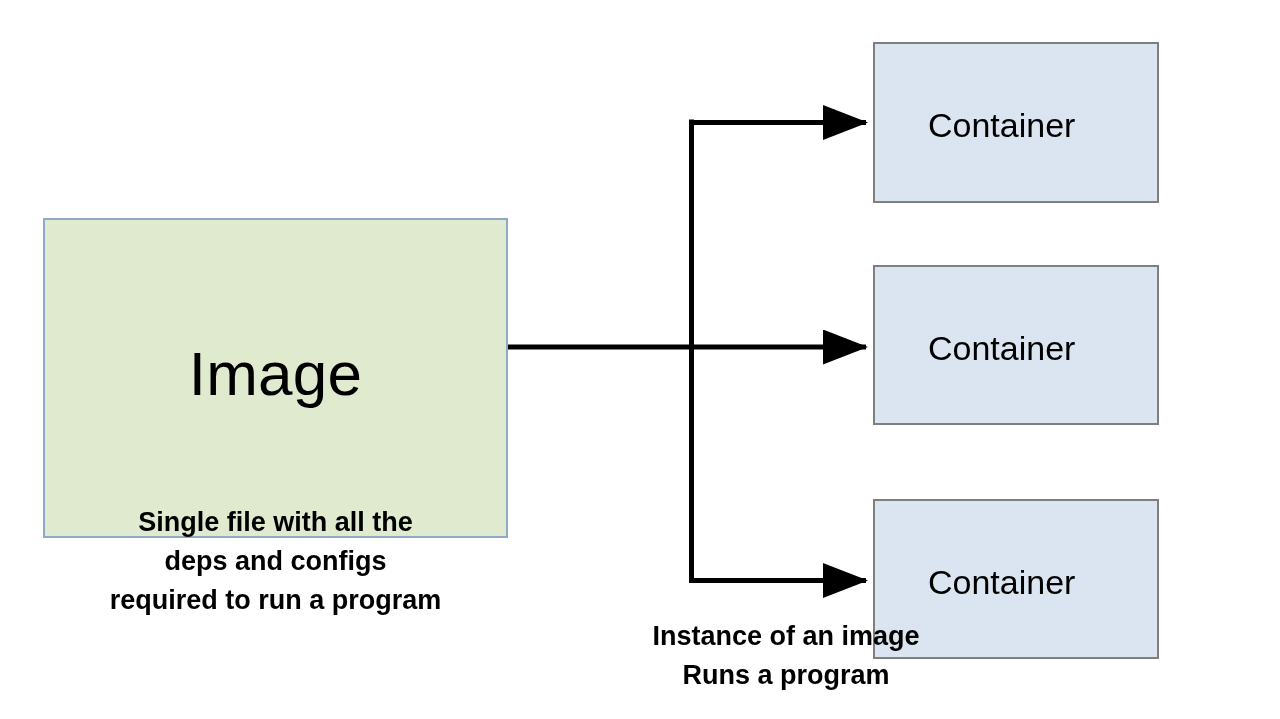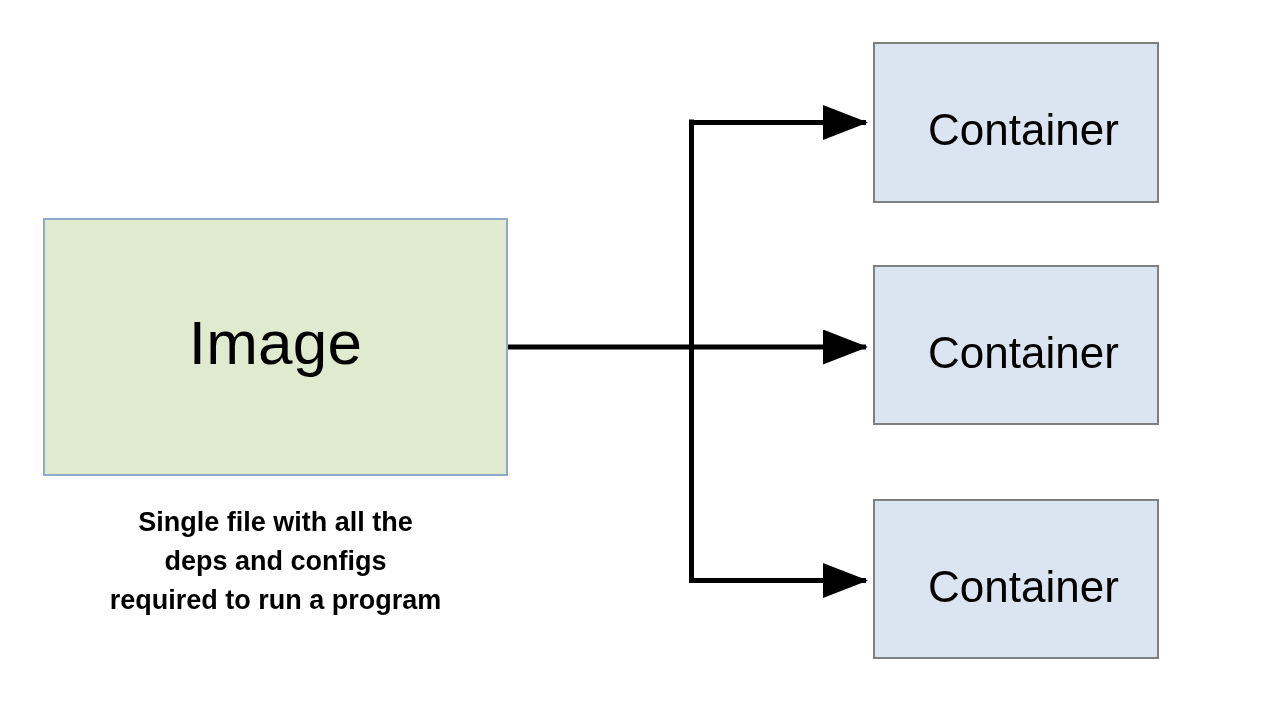--- a/index.html
+++ b/index.html
@@ -27,41 +27,41 @@
     position: absolute;
     box-sizing: border-box;
     display: flex;
     align-items: center;
     justify-content: center;
   }
   .image-box {
     left: 43px;
     top: 218px;
     width: 465px;
-    height: 258px;
+    height: 320px;
     background: #dfeacf;
     border: 2px solid #8faac9;
   }
   .image-label {
     font-size: 62px;
     line-height: 1;
     letter-spacing: 0.2px;
     color: #000000;
     position: relative;
     top: -4px;
   }
 
   .container-box {
     background: #dbe5f1;
     border: 2px solid #7f7f7f;
     left: 873px;
     width: 286px;
   }
   .container-box .container-label {
-    font-size: 44px;
+    font-size: 34px;
     line-height: 1;
     color: #000000;
     position: absolute;
   }
   #container-1 { top: 42px;  height: 161px; }
   #container-1 .container-label { left: 53px; top: 64px; }
   #container-2 { top: 265px; height: 160px; }
   #container-2 .container-label { left: 53px; top: 64px; }
   #container-3 { top: 499px; height: 160px; }
   #container-3 .container-label { left: 53px; top: 64px; }
@@ -131,14 +131,16 @@
   </div>
 
   <div class="node-box container-box" id="container-3">
     <span class="container-label">Container</span>
   </div>
 
   <div class="caption" id="caption-image">Single file with all the
 deps and configs
 required to run a program</div>
 
+  <div class="caption" id="caption-container">Instance of an image
+Runs a program</div>
 
 </div>
 
 </body></html>

